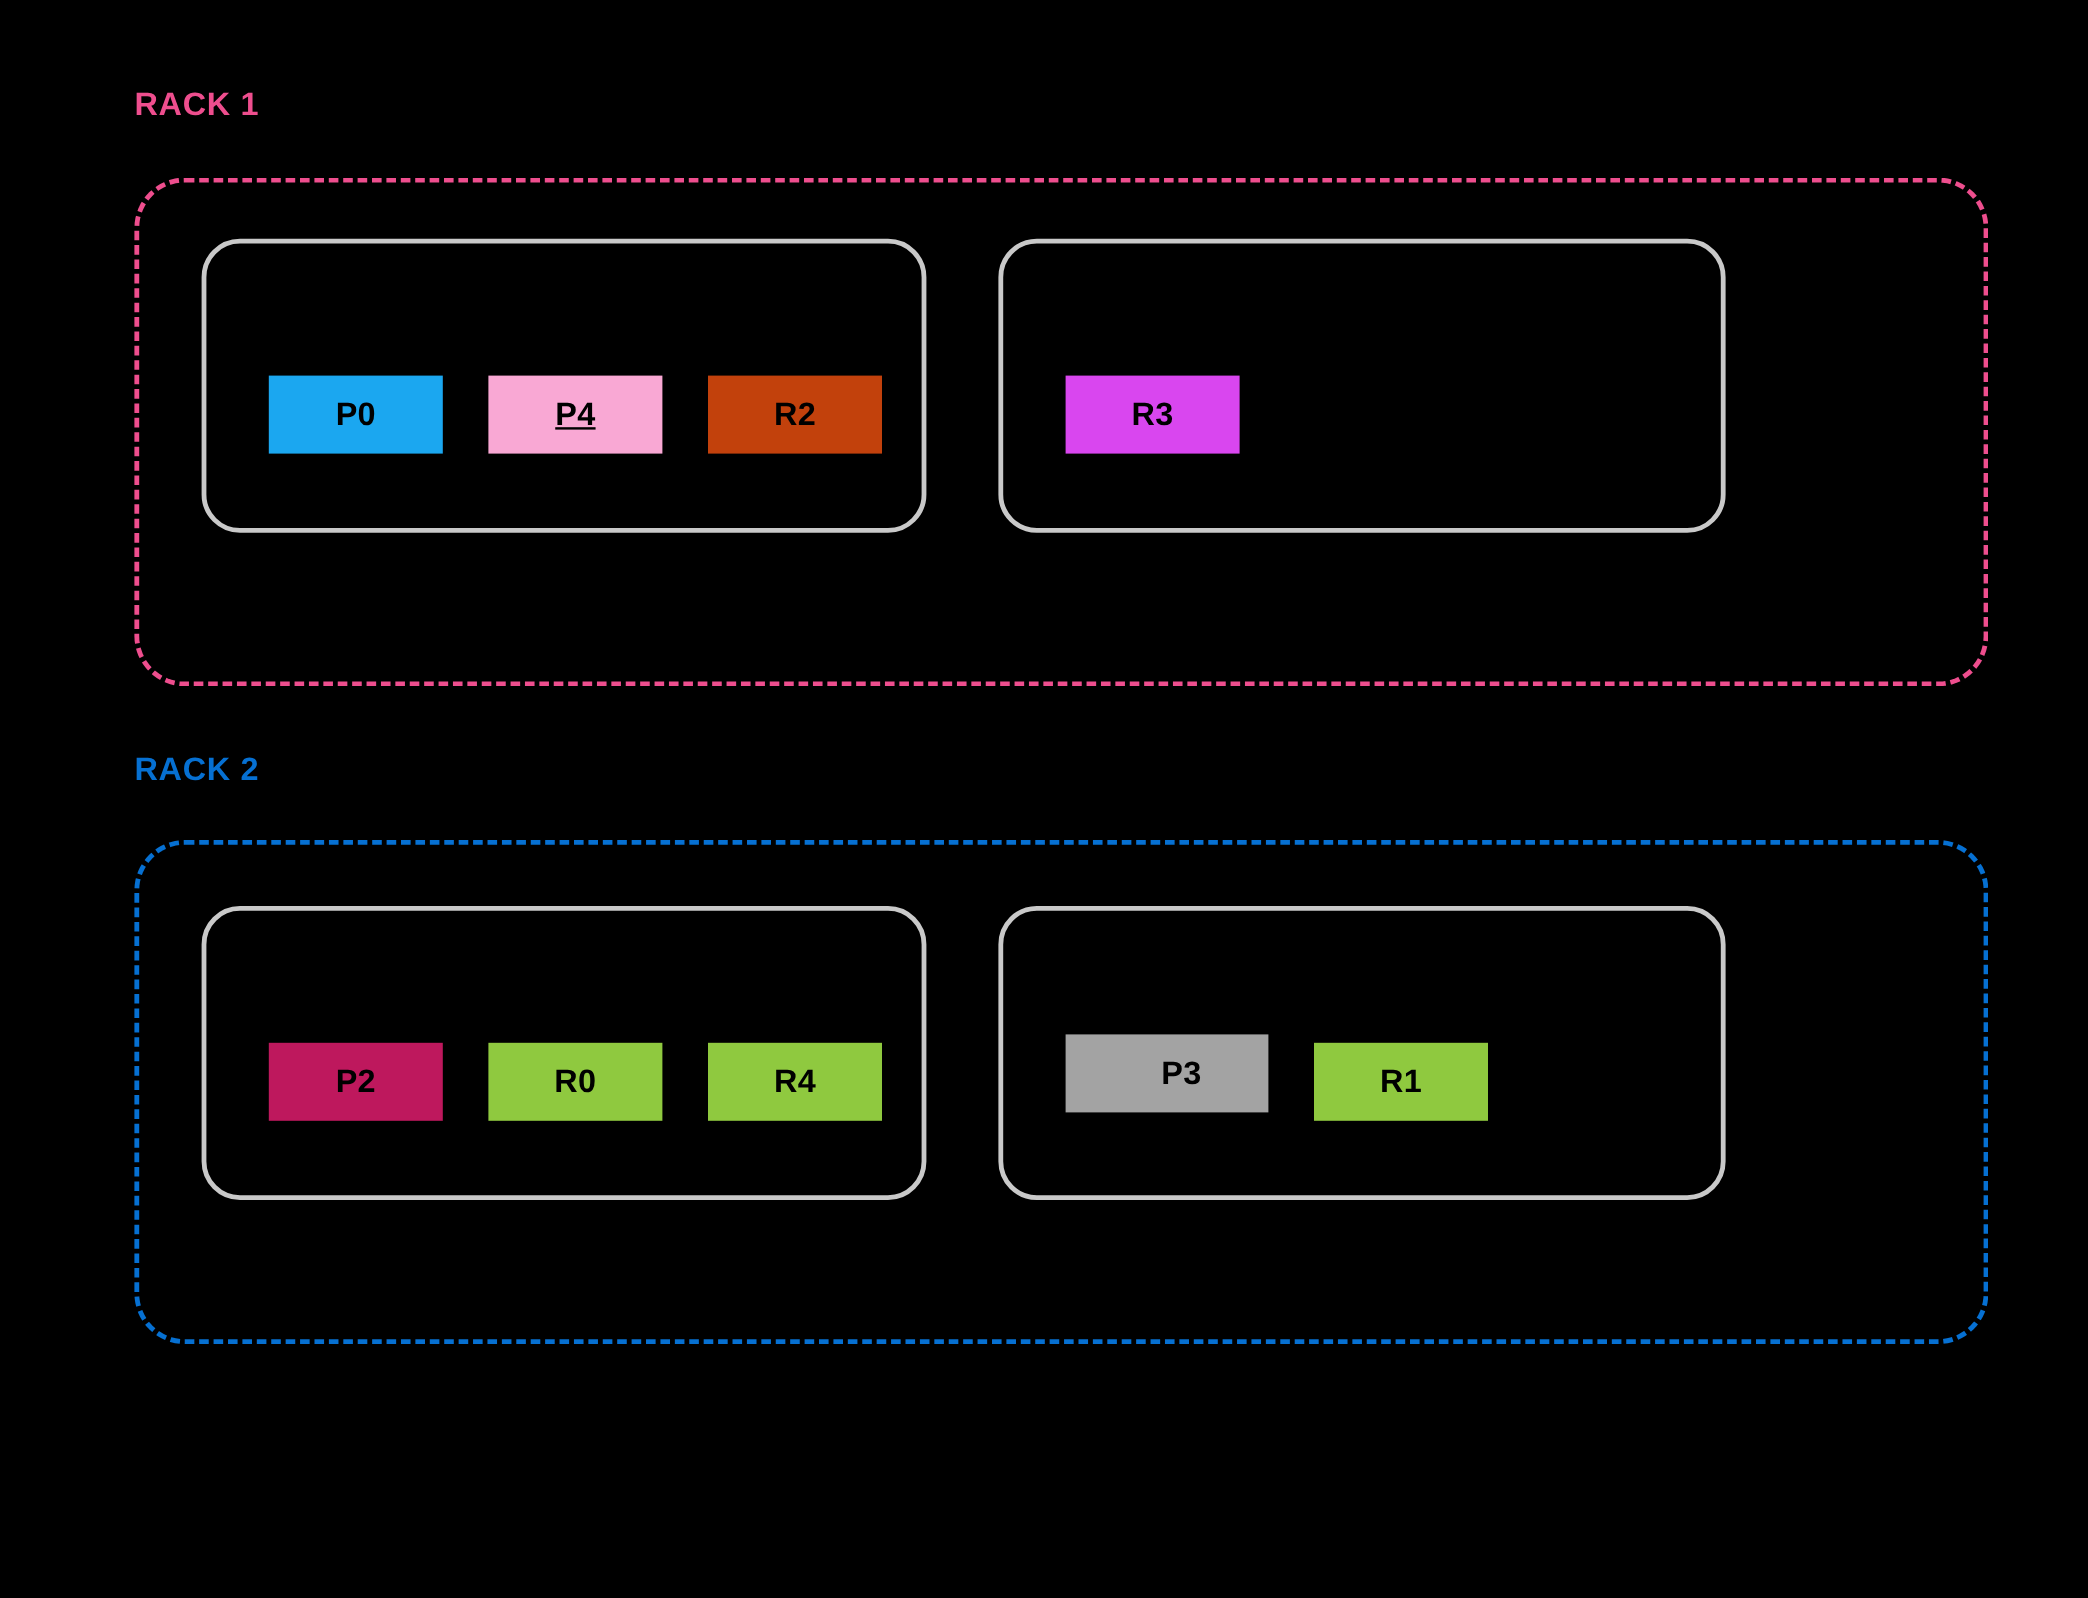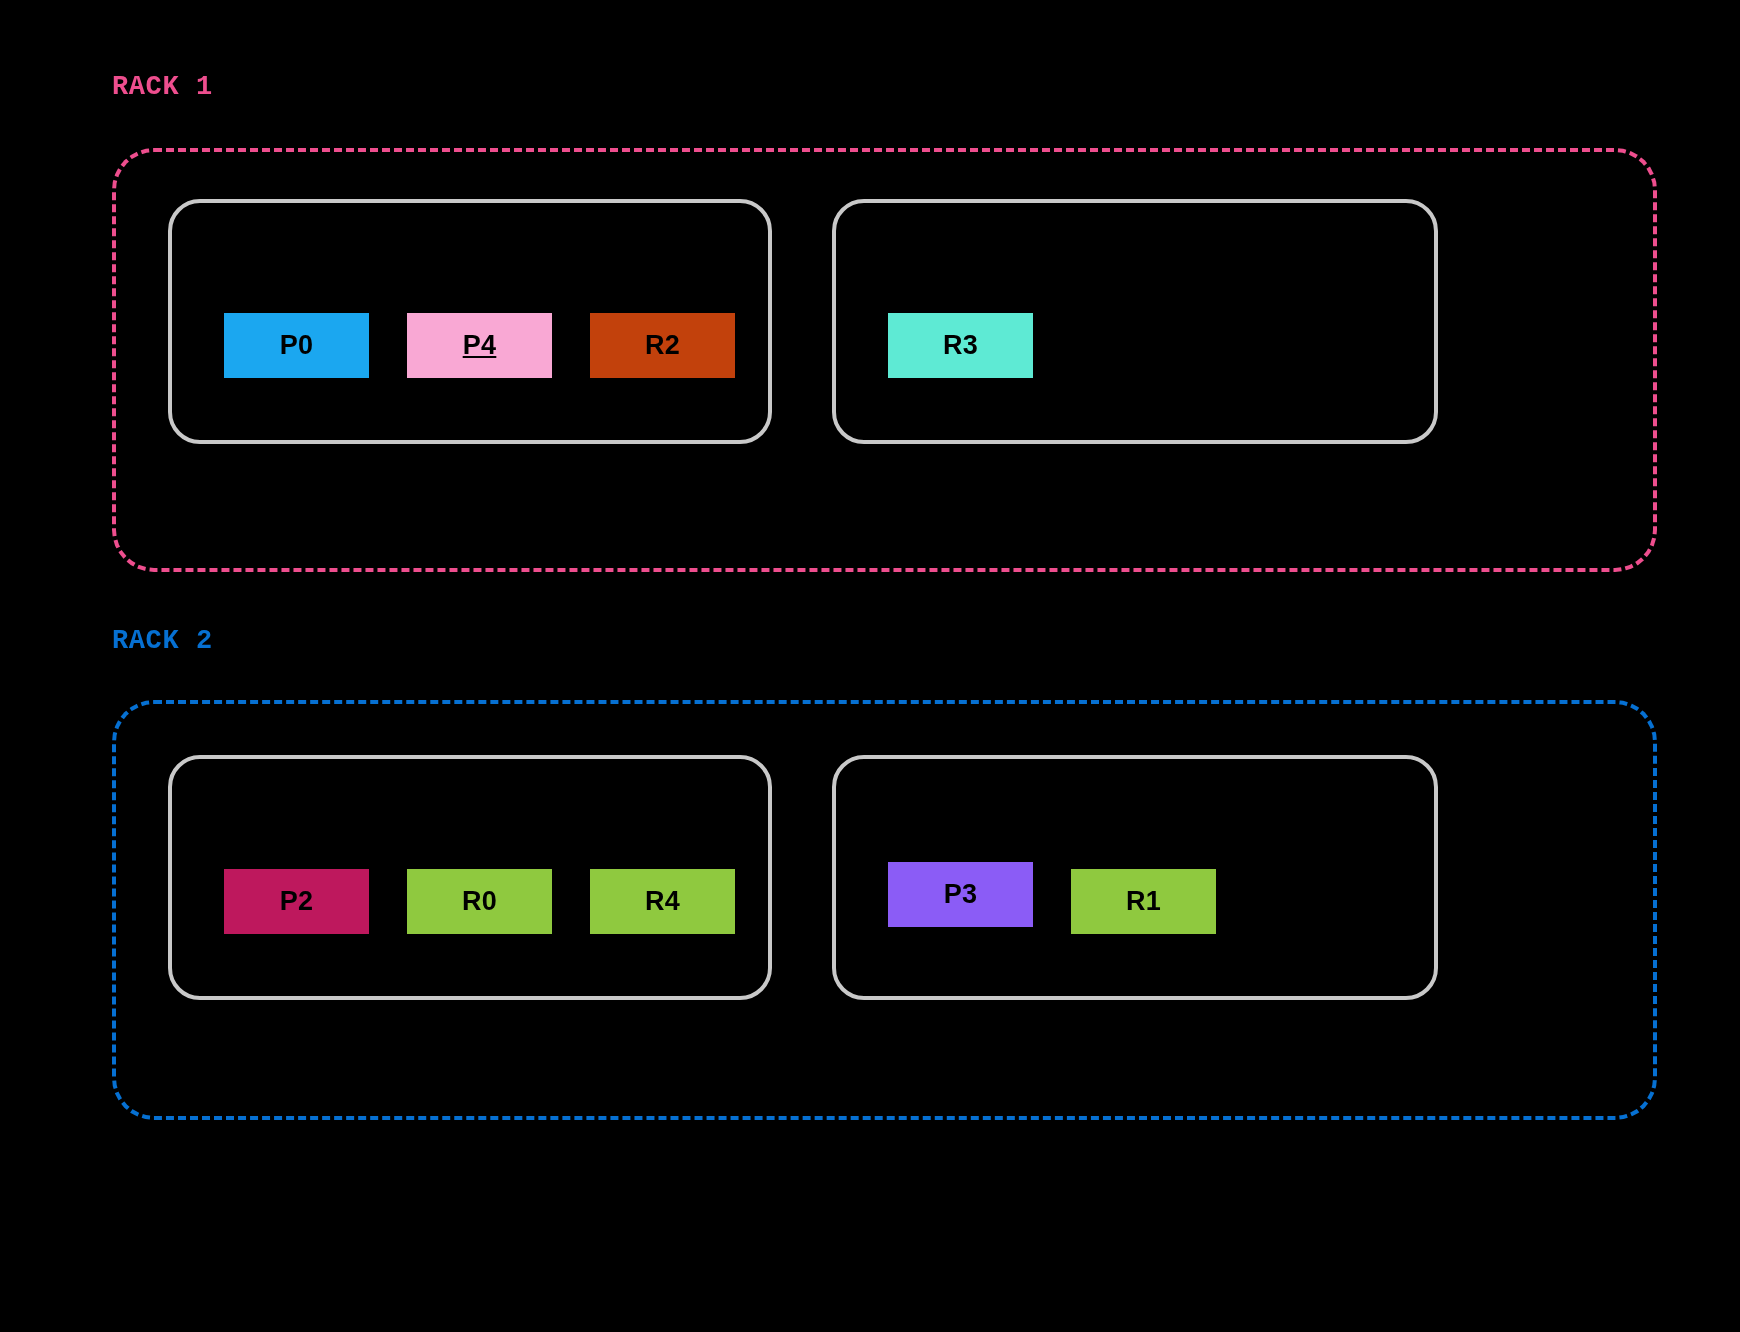--- a/index.html
+++ b/index.html
@@ -31,21 +31,20 @@
   .rack-label {
     position: absolute;
     left: 0;
     top: 0;
     font-size: 27px;
     font-weight: bold;
     letter-spacing: 0.6px;
     line-height: 1;
     white-space: nowrap;
     text-transform: uppercase;
-    font-family: Liberation Mono, monospace;
   }
 
   .rack-box {
     position: absolute;
     left: 0;
     width: 1545px;
     box-sizing: border-box;
     border-radius: 42px;
     border-style: dashed;
     border-width: 4px;
@@ -98,33 +97,33 @@
     </div>
     <div class="node" style="left: 168px; top: 199px; width: 604px; height: 245px; border-color: rgb(201, 201, 201);">
       <div class="node-items">
         <div class="chip" style="background: rgb(27, 167, 240); color: rgb(0, 0, 0);">P0</div>
         <div class="chip" style="background: #f9a8d4; color: rgb(0, 0, 0); text-decoration: underline;">P4</div>
         <div class="chip" style="background: #c2410c; color: rgb(0, 0, 0);">R2</div>
       </div>
     </div>
     <div class="node" style="left: 832px; top: 199px; width: 606px; height: 245px; border-color: rgb(201, 201, 201);">
       <div class="node-items">
-        <div class="chip" style="background: #5eead4; color: rgb(0, 0, 0);">R3</div>
+        <div class="chip" style="background: #d946ef; color: rgb(0, 0, 0);">R3</div>
       </div>
     </div>
     <div class="rack" style="top: 0px;">
       <div class="rack-label" style="top: 628px; color: rgb(6, 112, 210);">RACK 2</div>
       <div class="rack-box" style="top: 700px; height: 420px; border-color: rgb(6, 112, 210);"></div>
     </div>
     <div class="node" style="left: 168px; top: 755px; width: 604px; height: 245px; border-color: rgb(201, 201, 201);">
       <div class="node-items">
         <div class="chip" style="background: #be185d; color: rgb(0, 0, 0);">P2</div>
         <div class="chip" style="background: rgb(143, 201, 63); color: rgb(0, 0, 0);">R0</div>
         <div class="chip" style="background: rgb(143, 201, 63); color: rgb(0, 0, 0);">R4</div>
       </div>
     </div>
     <div class="node" style="left: 832px; top: 755px; width: 606px; height: 245px; border-color: rgb(201, 201, 201);">
       <div class="node-items">
-        <div class="chip" style="background: #8b5cf6; color: rgb(0, 0, 0);">P3</div>
+        <div class="chip" style="background: #a3a3a3; color: rgb(0, 0, 0); padding-left: 24px;">P3</div>
         <div class="chip" style="background: rgb(143, 201, 63); color: rgb(0, 0, 0); margin-top: 14px;">R1</div>
       </div>
     </div>
   </div>
 
 </body></html>

